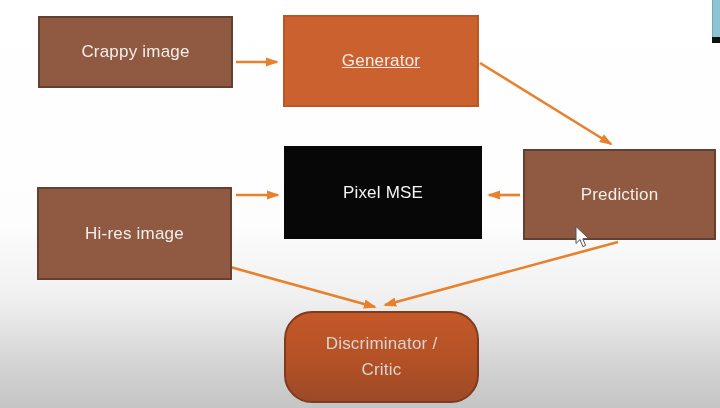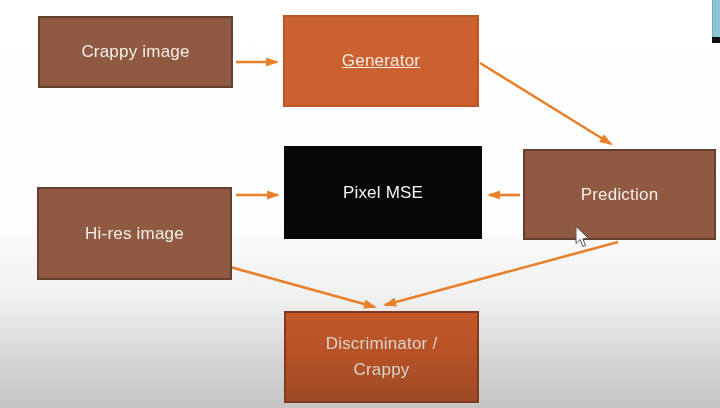--- a/index.html
+++ b/index.html
@@ -43,21 +43,21 @@
   .node-rust {
     background: linear-gradient(180deg, #c45829 0%, #b35126 55%, #9c4a26 100%);
     border: 2px solid #7e3b20;
     color: #d9d5d1;
   }
   .node-crappy     { left: 38px;  top: 16px;  width: 195px; height: 72px; }
   .node-generator  { left: 283px; top: 15px;  width: 196px; height: 92px; }
   .node-hires      { left: 37px;  top: 147px; width: 195px; height: 93px; margin-top: 40px; }
   .node-pixelmse   { left: 284px; top: 146px; width: 198px; height: 93px; justify-content: center; }
   .node-prediction { left: 523px; top: 149px; width: 193px; height: 91px; }
-  .node-discrim    { left: 284px; top: 311px; width: 195px; height: 92px; line-height: 1.55; }
+  .node-discrim    { left: 284px; top: 311px; width: 195px; height: 92px; line-height: 1.55; border-radius: 28px; }
   .node-discrim .two-line { display: block; }
   .corner-strip-blue {
     position: absolute; left: 712px; top: 0; width: 8px; height: 37px;
     background: #8dc4d5; border-left: 1px solid #74aabc; box-sizing: border-box;
   }
   .corner-strip-black {
     position: absolute; left: 712px; top: 37px; width: 8px; height: 6px;
     background: #111111;
   }
   .cursor {
@@ -100,21 +100,21 @@
     <span>Pixel MSE</span>
   </div>
 
   <div class="node node-brown node-prediction">
     <span>Prediction</span>
   </div>
 
   <div class="node node-rust node-discrim">
     <span>
       <span class="two-line">Discriminator /</span>
-      <span class="two-line">Crappy</span>
+      <span class="two-line">Critic</span>
     </span>
   </div>
 
   <div class="corner-strip-blue"></div>
   <div class="corner-strip-black"></div>
 
   <svg class="cursor" width="17" height="24" viewBox="0 0 17 24" xmlns="http://www.w3.org/2000/svg">
     <polygon points="1,0.5 1,17.5 5.1,13.6 7.9,20.6 10.6,19.5 7.8,12.7 13.4,12.3" fill="#fdfdfd" stroke="#555555" stroke-width="1"></polygon>
   </svg>
 

